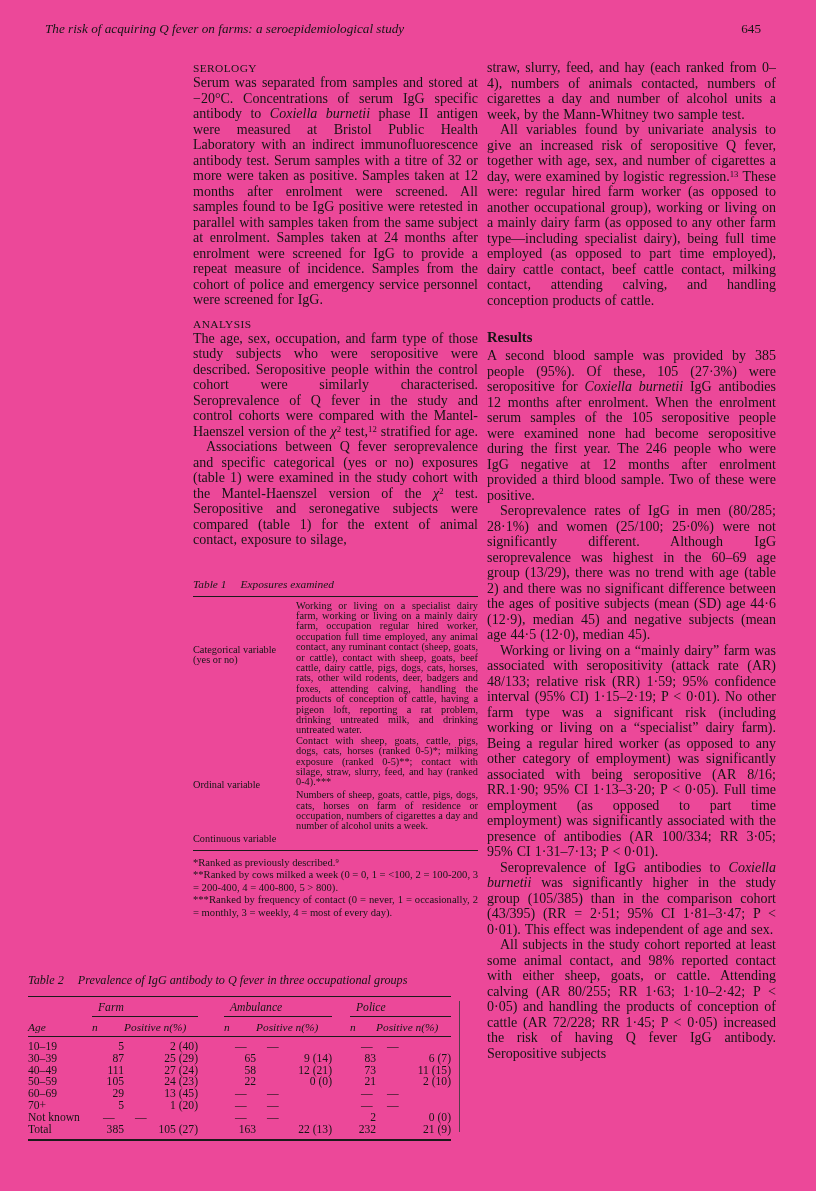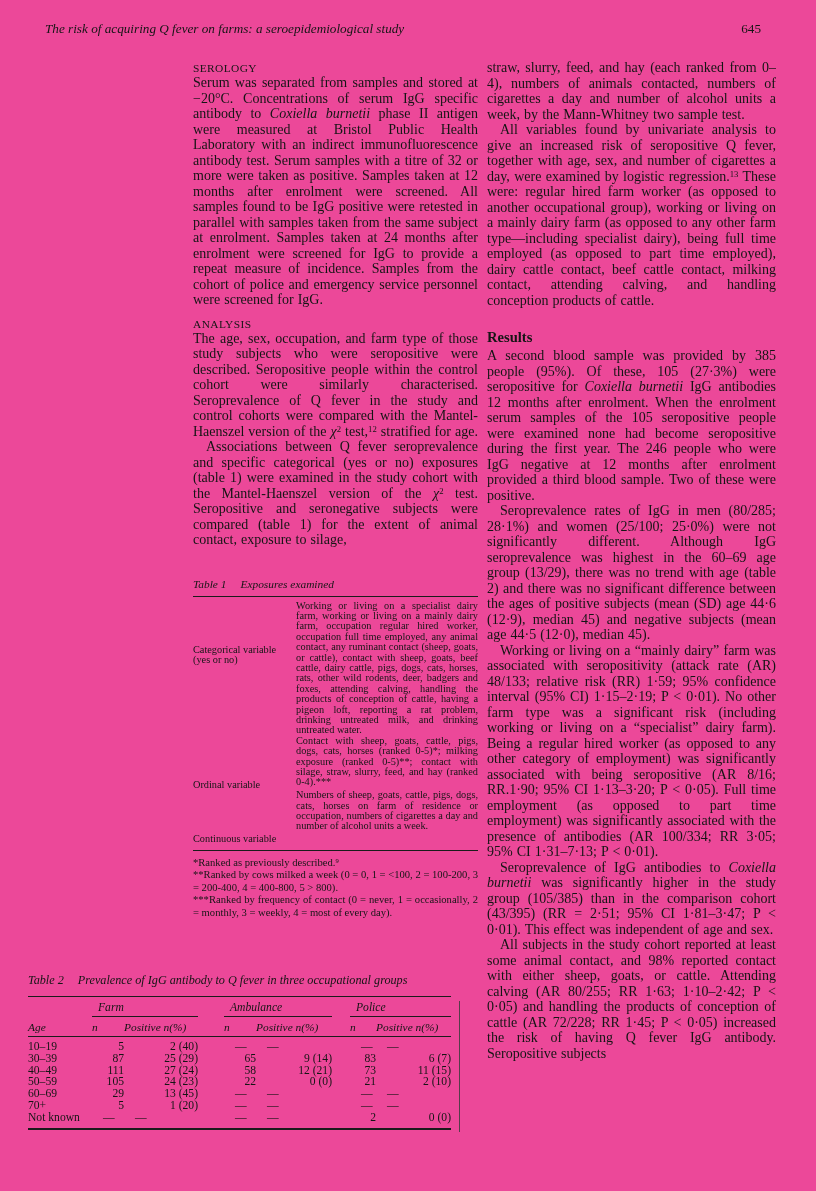--- a/index.html
+++ b/index.html
@@ -230,18 +230,29 @@
             <td class="t2-age">Not known</td>
             <td class="t2-n dash">—</td>
             <td class="t2-pos pcol1 dash">—</td>
             <td></td>
             <td class="t2-n dash">—</td>
             <td class="t2-pos pcol2 dash">—</td>
             <td></td>
             <td class="t2-n">2</td>
             <td class="t2-pos pcol3">0 (0)</td>
           </tr>
+          <tr>
+            <td class="t2-age">Total</td>
+            <td class="t2-n">385</td>
+            <td class="t2-pos pcol1">105 (27)</td>
+            <td></td>
+            <td class="t2-n">163</td>
+            <td class="t2-pos pcol2">22 (13)</td>
+            <td></td>
+            <td class="t2-n">232</td>
+            <td class="t2-pos pcol3">21 (9)</td>
+          </tr>
         </tbody>
     </table>
   </section>
 
   <div class="artifact"></div>
 </div>
 
 </body></html>

